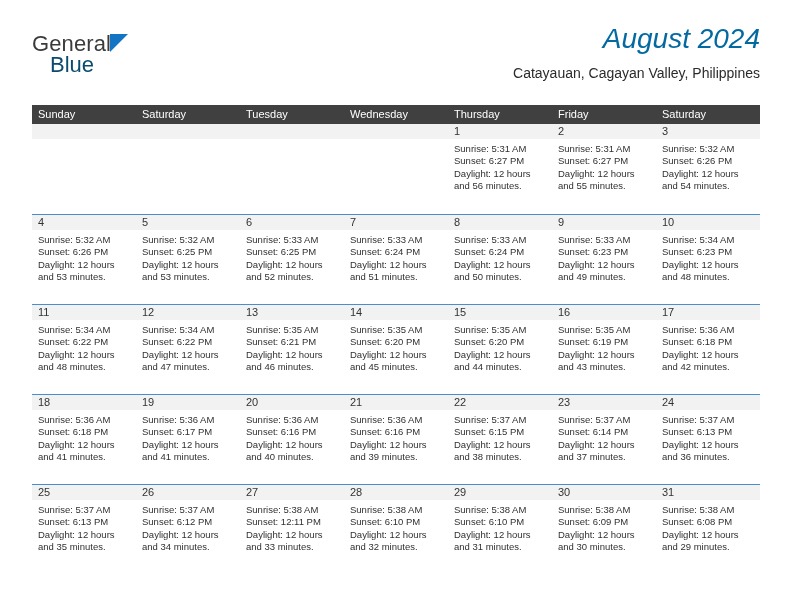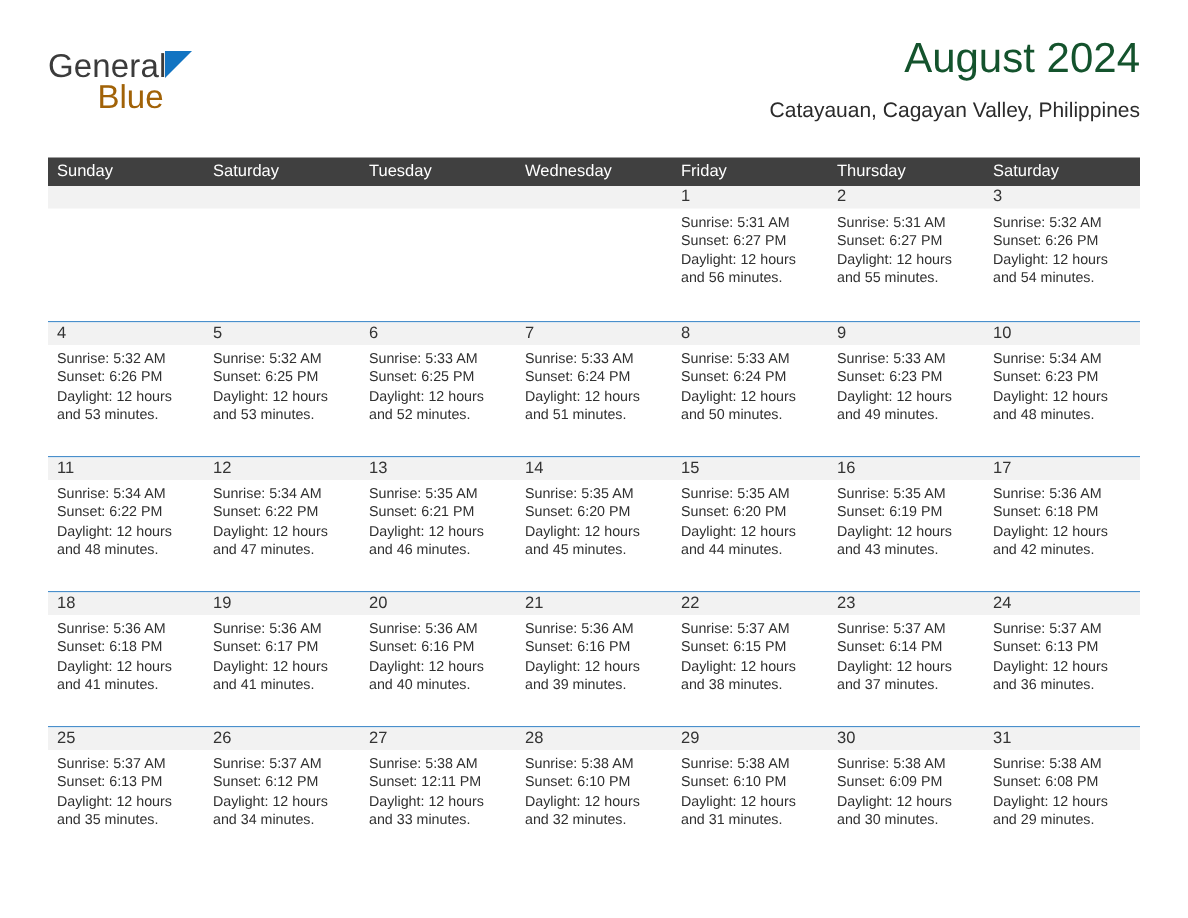--- a/index.html
+++ b/index.html
@@ -49,35 +49,36 @@
     width: 0;
     height: 0;
     border-left: 18px solid #1274c2;
     border-bottom: 18px solid transparent;
     vertical-align: top;
     margin-left: -1px;
     margin-top: 2px;
   }
   .logo-blue {
     font-size: 22px;
-    color: #a16207;
+    color: #0c4a6e;
     line-height: 22px;
-    margin-left: 33px;
+    margin-left: 18px;
     margin-top: -2px;
     display: block;
   }
   .title {
     position: absolute;
     right: 0;
     top: 0;
     font-size: 28px;
-    color: #14532d;
+    color: #0369a1;
     text-align: right;
     line-height: 34px;
     white-space: nowrap;
+    font-style: italic;
   }
   .subtitle {
     position: absolute;
     right: 0;
     top: 42px;
     font-size: 14px;
     color: #2b2b2b;
     text-align: center;
     line-height: 18px;
     white-space: nowrap;
@@ -156,22 +157,22 @@
     <div class="title">August 2024</div>
     <div class="subtitle">Catayauan, Cagayan Valley, Philippines</div>
   </div>
 
   <div class="cal">
     <div class="dow-row" id="dow-row">
         <div class="dow">Sunday</div>
         <div class="dow">Saturday</div>
         <div class="dow">Tuesday</div>
         <div class="dow">Wednesday</div>
+        <div class="dow">Thursday</div>
         <div class="dow">Friday</div>
-        <div class="dow">Thursday</div>
         <div class="dow">Saturday</div>
       </div>
     <div id="weeks-container">
         <div class="week">
           <div class="day empty">
             <div class="day-num-band"></div>
             <div class="day-body">
               <div></div>
               <div></div>
               <div></div>

